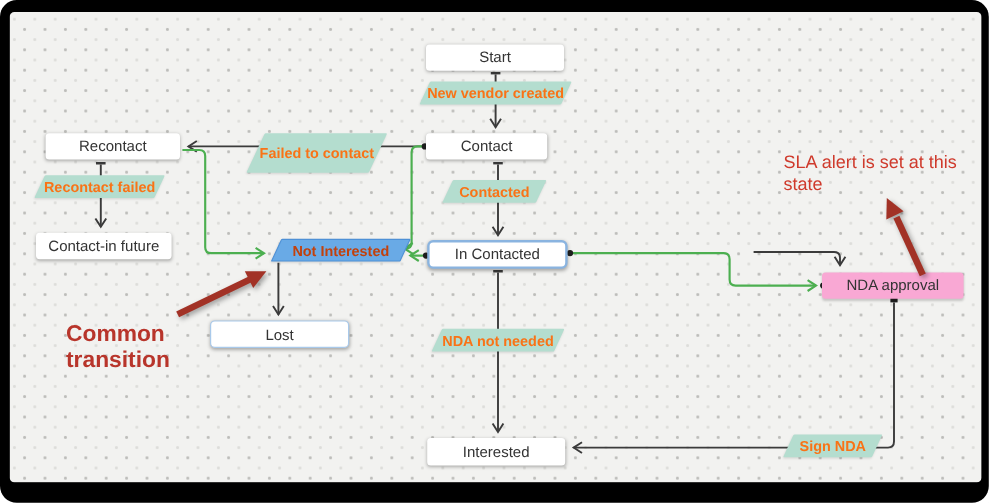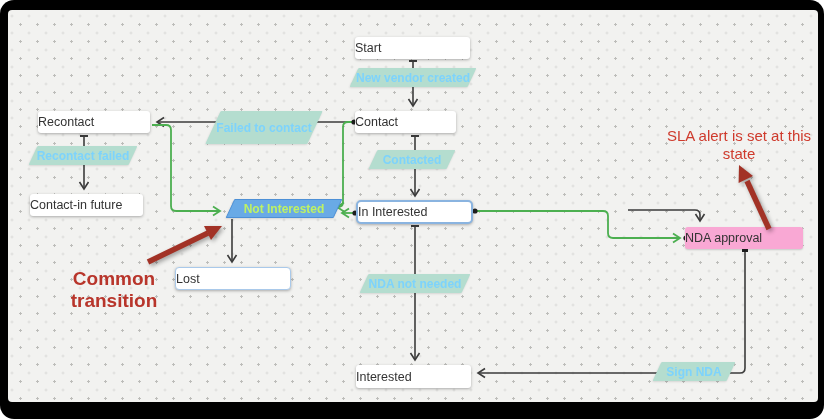--- a/index.html
+++ b/index.html
@@ -10,34 +10,34 @@
     background-color:#f2f2f0;
     background-image:
       radial-gradient(circle,#bdbdba 1px,transparent 1.4px),
       radial-gradient(circle,#dddddA 1px,transparent 1.4px);
     background-size:17px 17px,17px 17px;
     background-position:4px 6px,12.5px 14.5px;}
   .layer{position:absolute;left:0;top:0;width:824px;height:419px;}
   svg.edges{position:absolute;left:0;top:0;}
   
   .state{position:absolute;background:#fff;border-radius:3px;
-    box-shadow:0 1px 3px rgba(0,0,0,.3);display:flex;align-items:center;justify-content:flex-start;
+    box-shadow:0 1px 3px rgba(0,0,0,.3);display:flex;align-items:center;justify-content:center;
     font-size:12.5px;color:#333;box-sizing:border-box;}
   .state.selected{border:2px solid #8ab4e0;border-radius:5px;}
   .state.ltblue{border:1.5px solid #a9c9ea;border-radius:4px;}
   .state.mint{background:#f9a8d4;box-shadow:0 1px 2px rgba(0,0,0,.18);}
   
   .tr{position:absolute;display:flex;align-items:center;justify-content:center;}
   .tr .shape{position:absolute;left:0;top:0;right:0;bottom:0;background:#b4ddcf;
     transform:skewX(-25deg);border-radius:1px;box-shadow:0 1px 2px rgba(0,0,0,.12);}
-  .tr .tlbl{position:relative;font-size:12px;font-weight:bold;color:#7dd3fc;white-space:nowrap;}
+  .tr .tlbl{position:relative;font-size:12px;font-weight:bold;color:#f97316;white-space:nowrap;}
   .tr.blue .shape{background:#69aae6;border:1px solid #4d90d6;box-sizing:border-box;}
-  .tr.blue .tlbl{color:#bef264;}
+  .tr.blue .tlbl{color:#c2410c;}
   
-  .note{position:absolute;color:#b8352b;text-align:center;line-height:1.18;}
+  .note{position:absolute;color:#b8352b;line-height:1.18;}
   .note.bold{font-weight:bold;font-size:19px;}
   .note.reg{font-weight:normal;font-size:15px;color:#cf3a2c;}
   .redarrows{filter:drop-shadow(2px 2px 2px rgba(0,0,0,.35));}
 </style>
 </head>
 <body>
 
 <div class="frame">
   <div class="canvas"></div>
 
@@ -119,21 +119,21 @@
     <div class="state" style="left:355px;top:111px;width:101px;height:22px">
       <span>Contact</span>
     </div>
     <div class="state" style="left:30px;top:194px;width:113px;height:22px">
       <span>Contact-in future</span>
     </div>
     <div class="state" style="left:38px;top:111px;width:112px;height:22px">
       <span>Recontact</span>
     </div>
     <div class="state selected" style="left:356px;top:200px;width:117px;height:24px">
-      <span>In Interested</span>
+      <span>In Contacted</span>
     </div>
     <div class="state ltblue" style="left:175px;top:267px;width:116px;height:23px">
       <span>Lost</span>
     </div>
     <div class="state mint" style="left:685px;top:227px;width:118px;height:22px">
       <span>NDA approval</span>
     </div>
     <div class="state" style="left:356px;top:365px;width:115px;height:23px">
       <span>Interested</span>
     </div>

